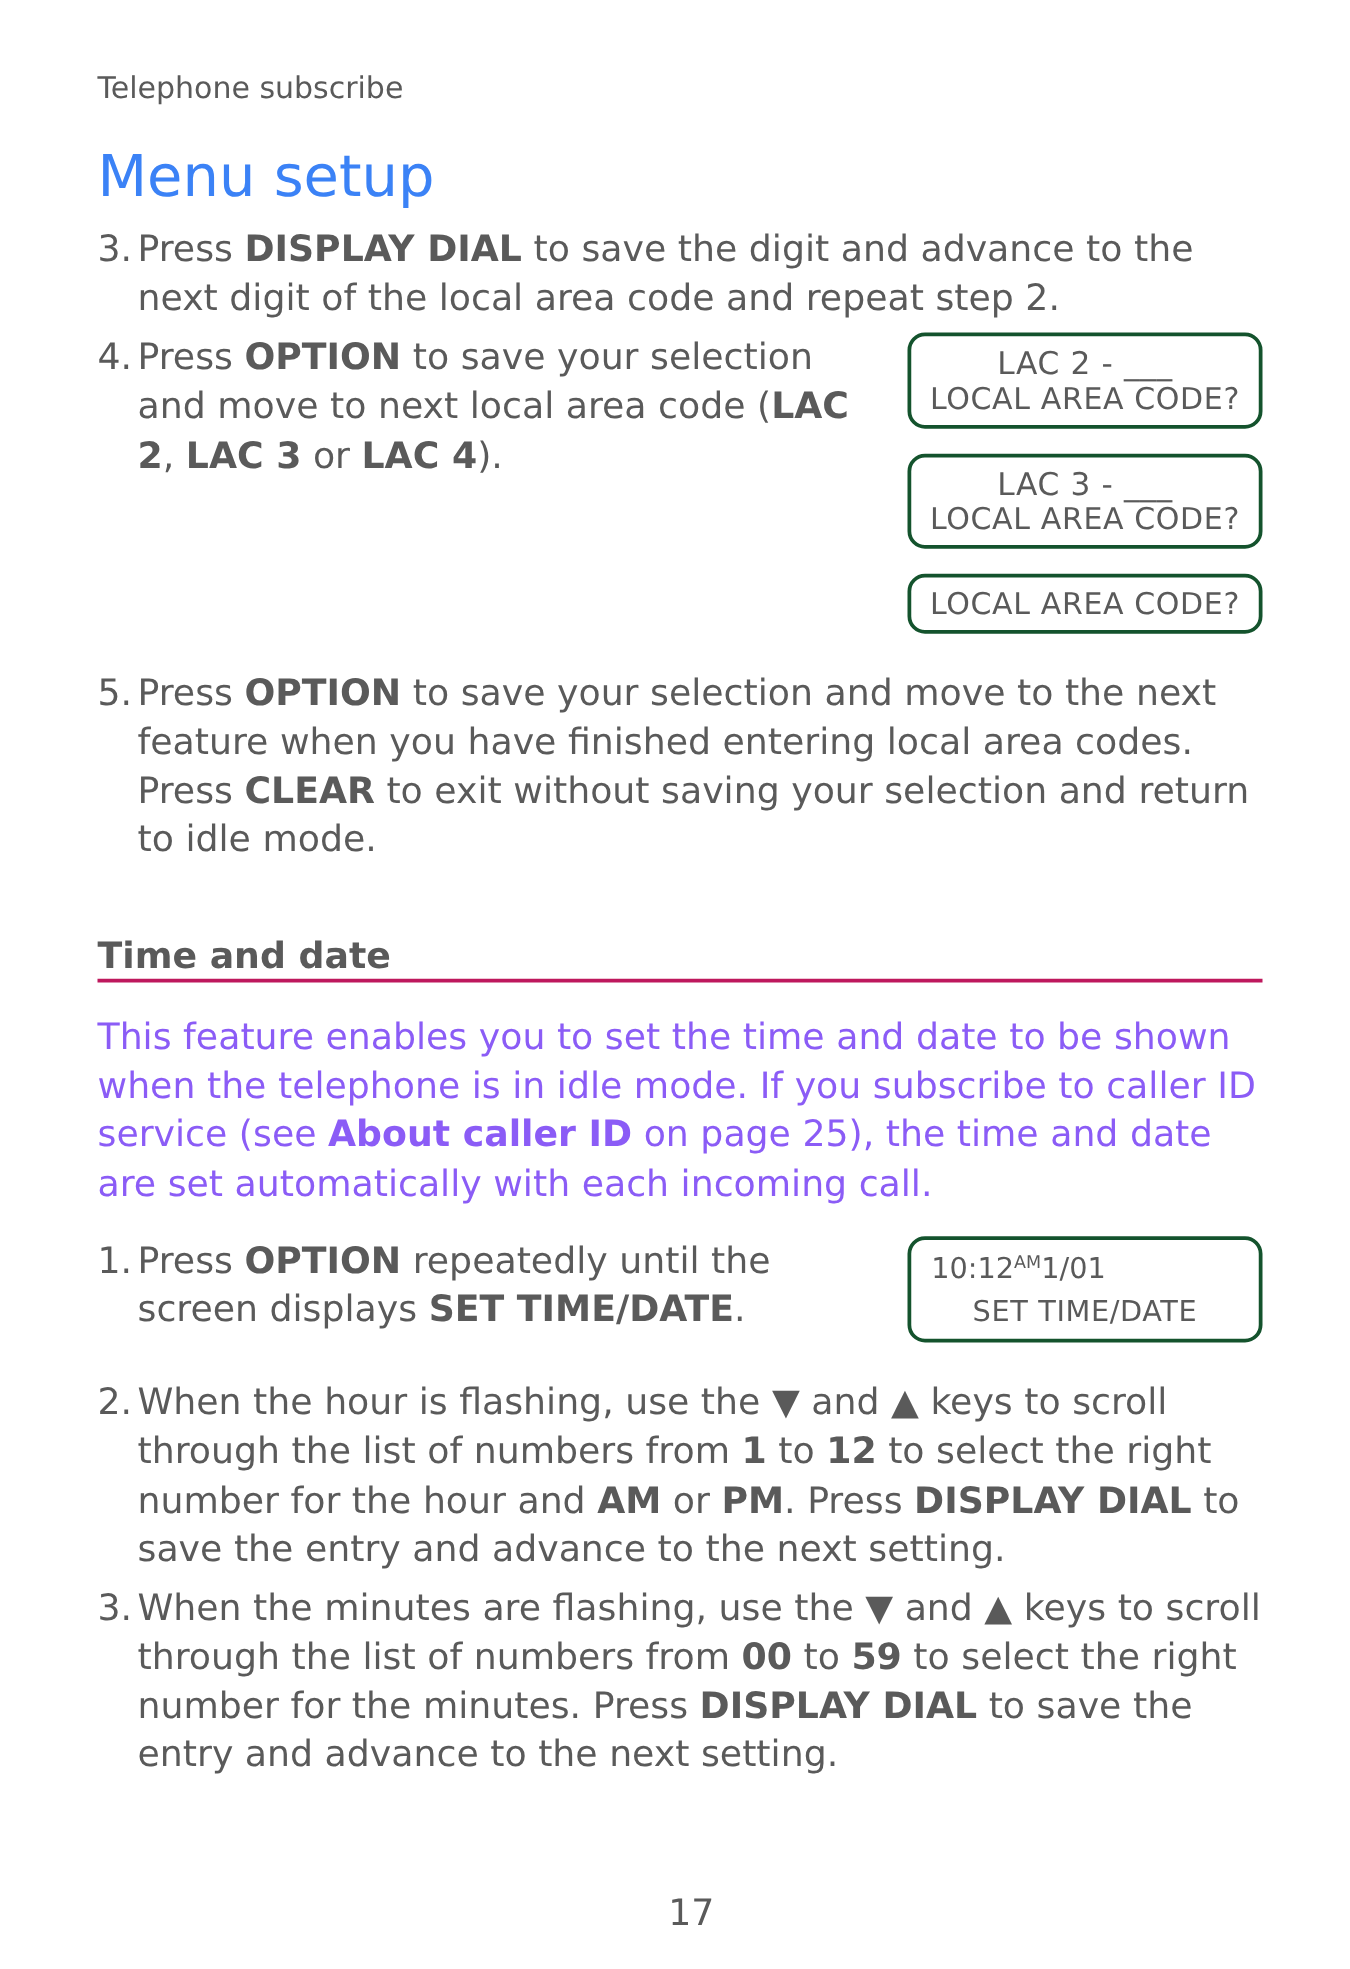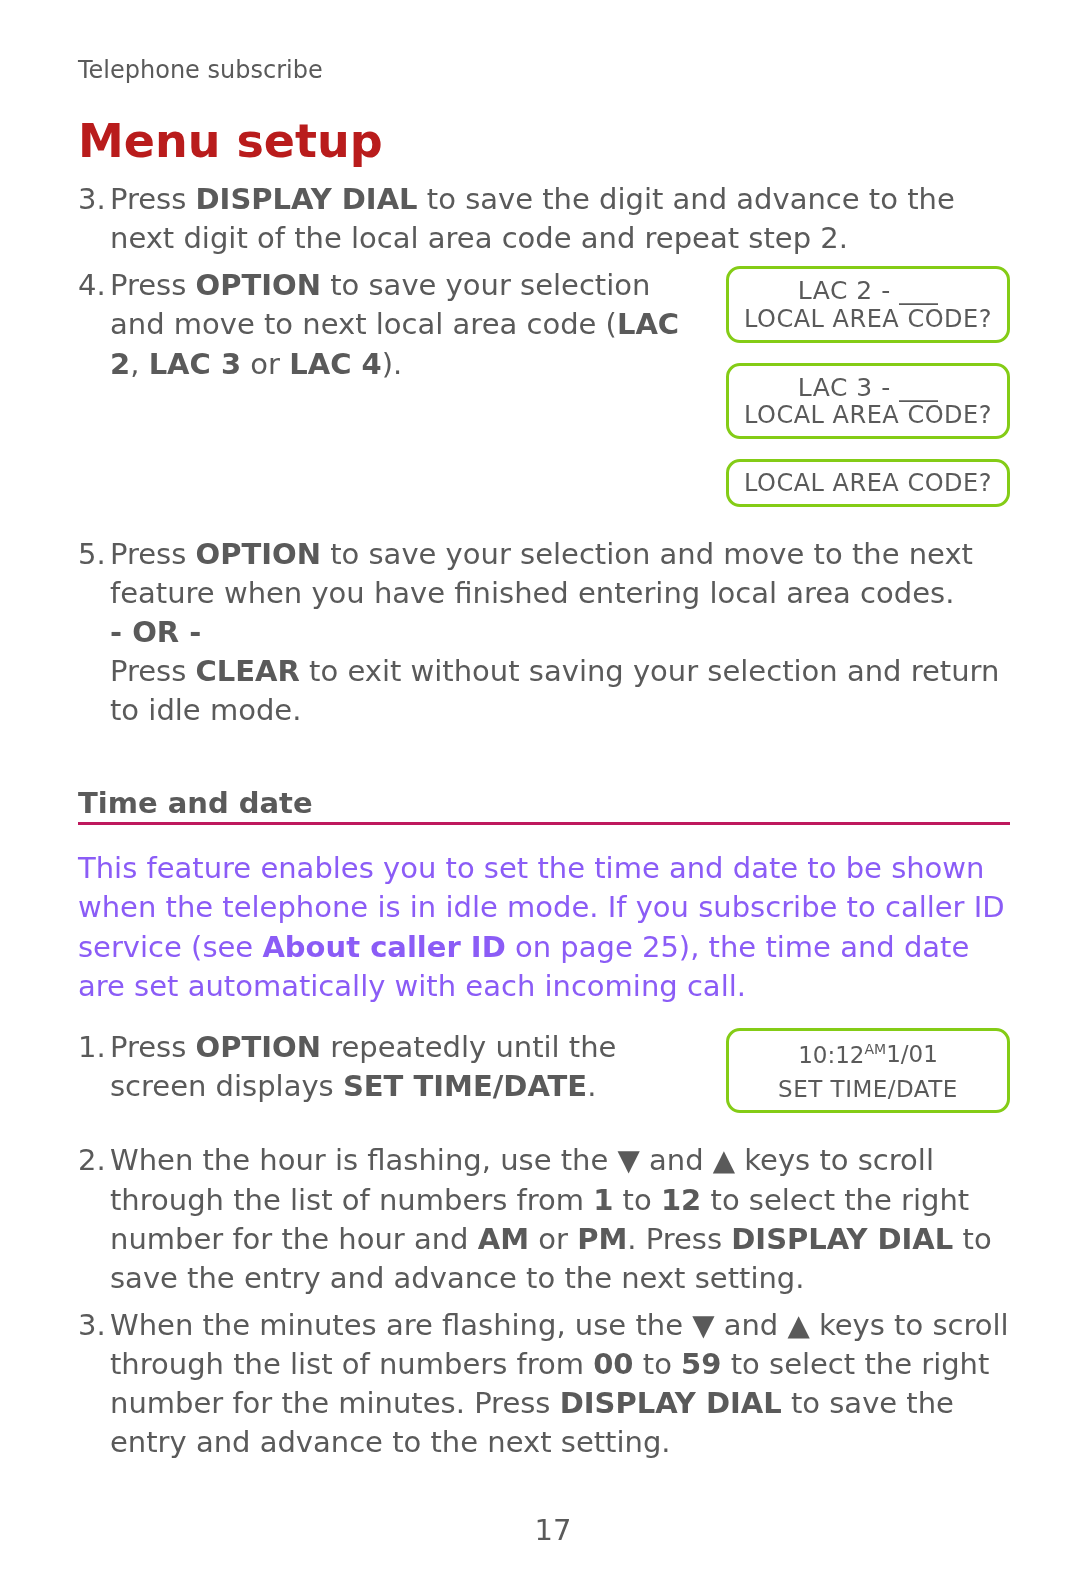--- a/index.html
+++ b/index.html
@@ -13,23 +13,23 @@
     padding: 56px 70px 30px 78px;
     position: relative;
   }
   .breadcrumb {
     font-size: 24px;
     color: #5a5a5a;
     margin-bottom: 6px;
   }
   .page-title {
     font-size: 46px;
-    color: #b91c1c;
+    color: #3b82f6;
     margin: 30px 0 12px 0;
-    font-weight: 700;
+    font-weight: 400;
   }
   .content {
     position: relative;
   }
   ol.steps {
     list-style: none;
     padding: 0;
     margin: 0;
     font-size: 29px;
     line-height: 1.35;
@@ -43,34 +43,34 @@
     width: 32px;
     flex-shrink: 0;
   }
   ol.steps > li .txt { flex: 1; }
   .bold { font-weight: 700; }
   .floats {
     float: right;
     margin-left: 14px;
   }
   .lcd {
-    border: 3px solid #84cc16;
+    border: 3px solid #14532d;
     border-radius: 14px;
     padding: 8px 8px 6px 8px;
     font-family: "DejaVu Sans", Arial, sans-serif;
     text-align: center;
     width: 284px;
     margin-bottom: 20px;
     color: #5a5a5a;
     line-height: 1.15;
   }
   .lcd .l1 { font-size: 25px; letter-spacing: .5px;}
   .lcd .l2 { font-size: 24px; letter-spacing: .5px;}
   .lcd.time { text-align: center; }
-  .lcd.time .trow { display:flex; justify-content:center; font-size:23px; padding:2px 8px 8px;}
+  .lcd.time .trow { display:flex; justify-content:flex-start; font-size:23px; padding:2px 8px 8px;}
   .lcd.time .sup { font-size:14px; vertical-align: super;}
   .lcd.time .l2 { font-size: 23px; padding-bottom:2px;}
   .section-head {
     font-size: 29px;
     font-weight: 700;
     color: #5a5a5a;
     border-bottom: 3px solid #be185d;
     padding-bottom: 2px;
     margin-top: 56px;
     margin-bottom: 24px;
@@ -126,21 +126,20 @@
             <div class="l2">LOCAL AREA CODE?</div>
           </div>
         </div>
         <span>Press </span><span class="bold">OPTION</span><span> to save your selection and move to next local area code (</span><span class="bold">LAC 2</span><span>, </span><span class="bold">LAC 3</span><span> or </span><span class="bold">LAC 4</span><span>).</span>
       </span>
     </li>
     <li>
       <span class="num">5.</span>
       <span class="txt">
         <span>Press </span><span class="bold">OPTION</span><span> to save your selection and move to the next feature when you have finished entering local area codes.</span>
-        <div class="bold">- OR -</div>
         <span>Press </span><span class="bold">CLEAR</span><span> to exit without saving your selection and return to idle mode.</span>
       </span>
     </li>
   </ol>
 
   <div class="clear"></div>
 
   <div class="section-head">Time and date</div>
 
   <div class="para">

